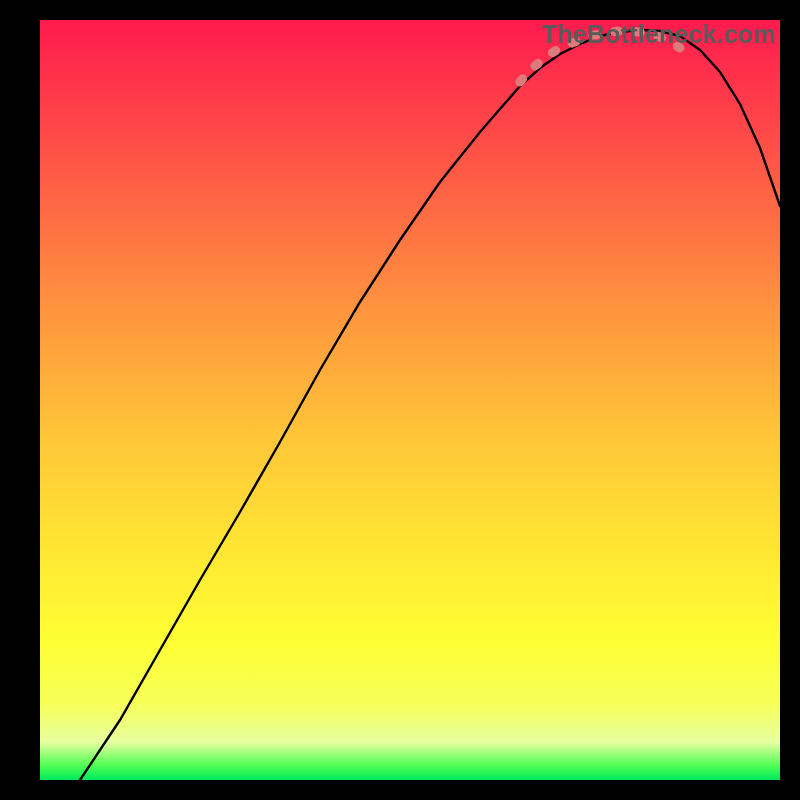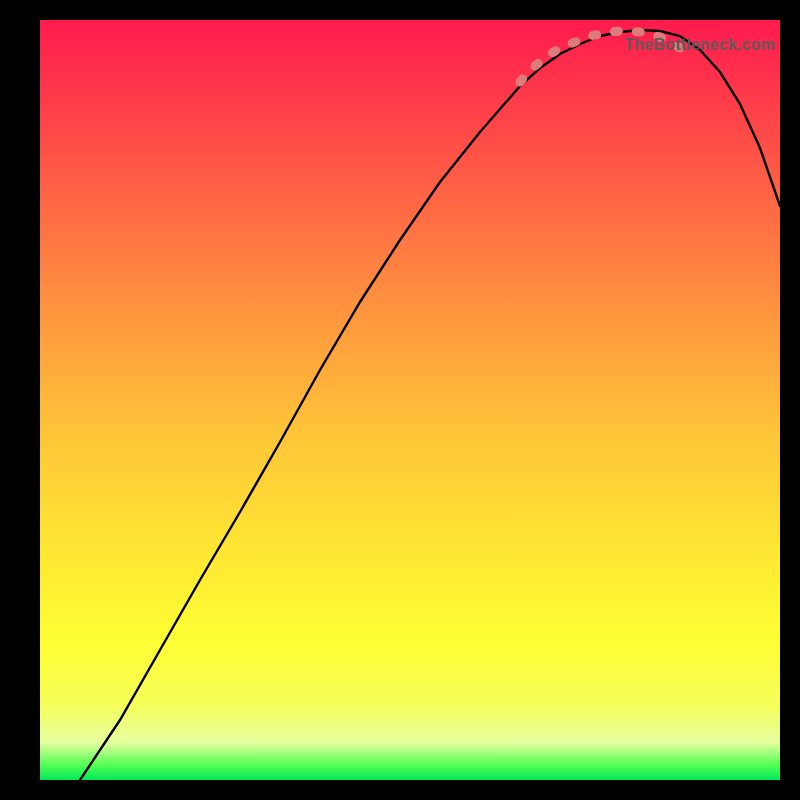--- a/index.html
+++ b/index.html
@@ -34,23 +34,23 @@
       #ffe733 70%,
       #feff34 82%,
       #f6ff59 90%,
       #e7ffa0 95%,
       #55ff55 98%,
       #00e85b 100%
     );
   }
   .watermark {
     position: absolute;
-    top: 16px;
+    top: 0px;
     right: 4px;
-    font-size: 16px;
+    font-size: 25px;
     font-weight: 600;
     color: #5a5a5a;
     letter-spacing: 0.2px;
     z-index: 5;
   }
   svg.curve {
     position: absolute;
     left: 0;
     top: 0;
     width: 740px;

